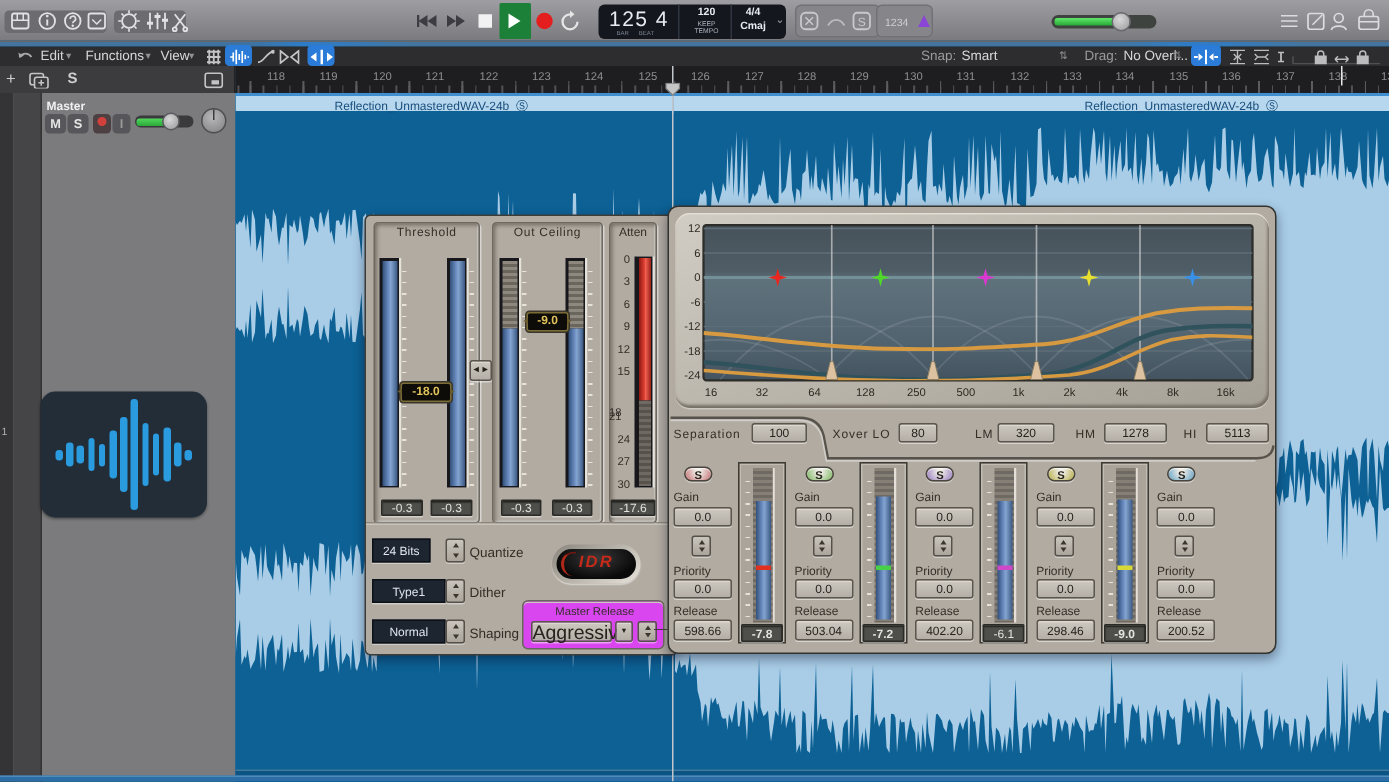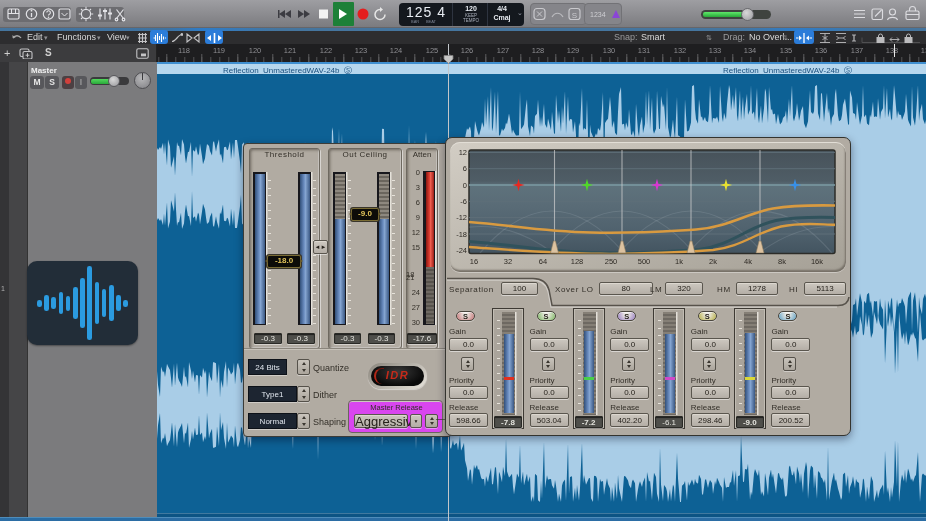--- a/index.html
+++ b/index.html
@@ -429,21 +429,21 @@
       <text x="228" y="119" font-size="7.5" fill="#2e2a24" text-anchor="middle">1k</text>
       <text x="262" y="119" font-size="7.5" fill="#2e2a24" text-anchor="middle">2k</text>
       <text x="297" y="119" font-size="7.5" fill="#2e2a24" text-anchor="middle">4k</text>
       <text x="331" y="119" font-size="7.5" fill="#2e2a24" text-anchor="middle">8k</text>
       <text x="366" y="119" font-size="7.5" fill="#2e2a24" text-anchor="middle">16k</text>
 </svg>
 
  <span class="plab" style="left:3px;top:147px;letter-spacing:.6px">Separation</span>
  <div class="bevelbox" style="left:55px;top:144px;width:37px;height:13px;line-height:12px">100</div>
  <span class="plab" style="left:109px;top:147px;letter-spacing:.6px">Xover LO</span>
- <div class="bevelbox" style="left:153px;top:144px;width:54px;height:13px;line-height:12px">80</div>
+ <div class="bevelbox" style="left:153px;top:144px;width:26px;height:13px;line-height:12px">80</div>
  <span class="plab" style="left:204px;top:147px;letter-spacing:.6px">LM</span>
  <div class="bevelbox" style="left:219px;top:144px;width:38px;height:13px;line-height:12px">320</div>
  <span class="plab" style="left:271px;top:147px;letter-spacing:.6px">HM</span>
  <div class="bevelbox" style="left:290px;top:144px;width:42px;height:13px;line-height:12px">1278</div>
  <span class="plab" style="left:343px;top:147px;letter-spacing:.6px">HI</span>
  <div class="bevelbox" style="left:358px;top:144px;width:42px;height:13px;line-height:12px">5113</div>
  <svg class="abs" style="left:0;top:130px" width="406" height="45" viewBox="0 0 406 45">
 <path d="M1,10.5 H87 Q100,10.5 103,22 L106,37.5 H392 Q402,37.5 403,29" fill="none" stroke="#57524b" stroke-width="1.6"></path>
 <path d="M1,12.2 H86 Q99,12.2 102,23.5 L105,39.2 H391" fill="none" stroke="rgba(255,255,255,.4)" stroke-width="1.2"></path>
 </svg>

